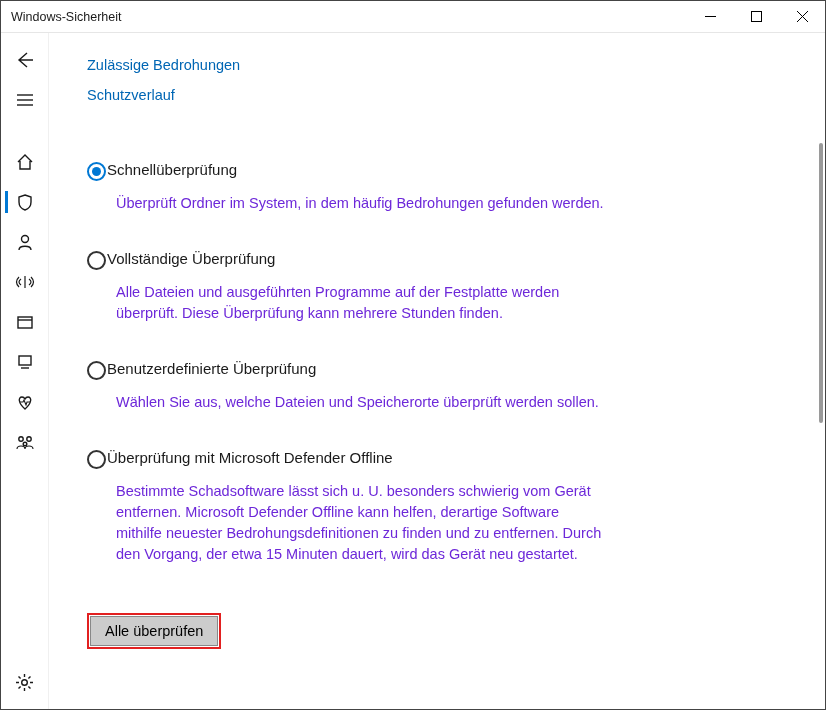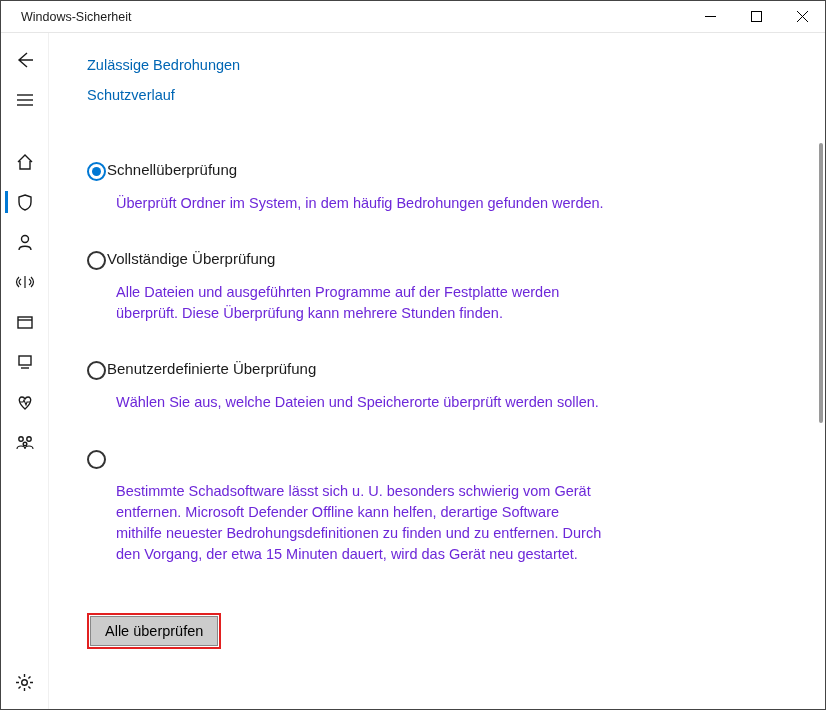--- a/index.html
+++ b/index.html
@@ -11,21 +11,21 @@
     width: 826px;
     height: 710px;
     border: 1px solid #444;
     overflow: hidden;
     position: relative;
   }
   .titlebar {
     height: 32px;
     display: flex;
     align-items: center;
-    padding-left: 20px;
+    padding-left: 10px;
     border-bottom: 1px solid #e6e6e6;
     font-size: 12.5px;
   }
   .titlebar .spacer { flex: 1; }
   .titlebar .winbtn {
     width: 46px;
     height: 32px;
     display: flex;
     align-items: center;
     justify-content: center;
@@ -271,20 +271,21 @@
         <div class="header">
           <div class="radio"></div>
           <div class="title">Benutzerdefinierte Überprüfung</div>
         </div>
         <div class="desc">Wählen Sie aus, welche Dateien und Speicherorte überprüft werden sollen.</div>
       </div>
 
       <div class="option">
         <div class="header">
           <div class="radio"></div>
+          <div class="title">Überprüfung mit Microsoft Defender Offline</div>
         </div>
         <div class="desc">Bestimmte Schadsoftware lässt sich u. U. besonders schwierig vom Gerät entfernen. Microsoft Defender Offline kann helfen, derartige Software mithilfe neuester Bedrohungsdefinitionen zu finden und zu entfernen. Durch den Vorgang, der etwa 15 Minuten dauert, wird das Gerät neu gestartet.</div>
       </div>
     </div>
 
     <div class="highlight">
       <button>Alle überprüfen</button>
     </div>
 
     <div class="vscroll">

